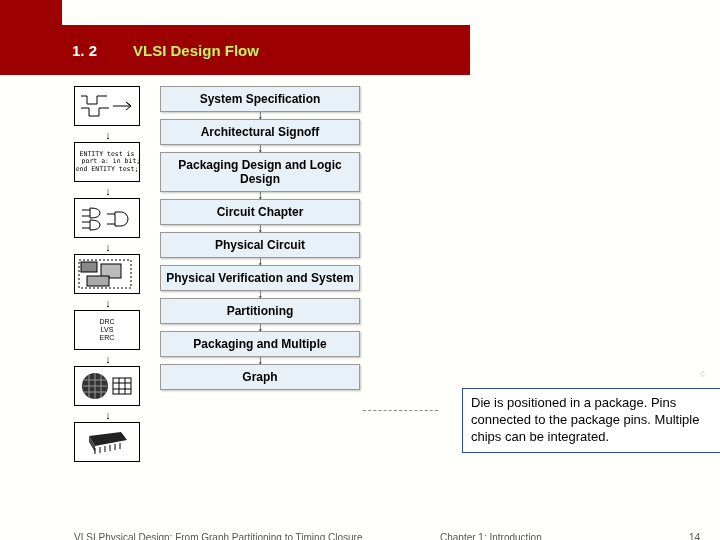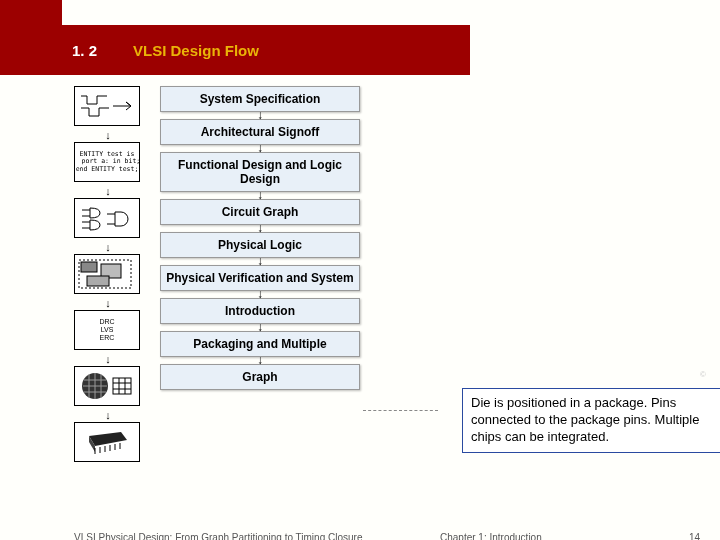--- a/index.html
+++ b/index.html
@@ -1,21 +1,21 @@
 <!DOCTYPE html>
 <html><head>
 <meta charset="utf-8">
 <style>
   * { box-sizing: border-box; margin: 0; padding: 0; }
   body { width: 720px; height: 540px; font-family: Arial, sans-serif; background: #fffffb; position: relative; overflow: hidden; }
 
   .header { position: absolute; top: 0; left: 0; width: 470px; height: 50px; background: #9c0000; display: flex; align-items: center; margin-top: 25px; }
   .red-block { position: absolute; top: 0; left: 0; width: 62px; height: 60px; background: #9c0000; }
   .section-num { color: #fff; font-weight: bold; font-size: 15px; margin-left: 72px; }
-  .title { color: #eab308; font-weight: bold; font-size: 15px; margin-left: 36px; }
+  .title { color: #bef264; font-weight: bold; font-size: 15px; margin-left: 36px; }
 
   .icon-col { position: absolute; left: 74px; top: 86px; width: 68px; }
   .icon-box { width: 66px; height: 40px; border: 1px solid #000; background: #fff; margin-bottom: 10px; display:flex; align-items:center; justify-content:center; font-size:7px; text-align:center; line-height:1.1; position:relative; }
   .icon-arrow { text-align:center; font-size:11px; line-height:10px; margin:-6px 0 2px; color:#000;}
   
   .flow-col { position: absolute; left: 160px; top: 86px; width: 200px; }
   .flow-box { width: 200px; background: #e8f0f8; border: 1px solid #999; box-shadow: 1px 1px 2px rgba(0,0,0,.25); text-align: center; font-size: 12px; font-weight: bold; padding: 5px 4px; }
   .flow-arr { text-align:center; font-size:12px; line-height:9px; margin: -1px 0 -1px; }
 
   .callout { position: absolute; left: 462px; top: 388px; width: 270px; border: 1px solid #2a4aa0; background: #fff; font-size: 13px; padding: 6px 8px; line-height: 1.3; }
@@ -118,29 +118,29 @@
         </g>
       </svg>
   </div>
 </div>
 
 <div class="flow-col">
   <div class="flow-box">System Specification</div>
   <div class="flow-arr">↓</div>
   <div class="flow-box">Architectural Signoff</div>
   <div class="flow-arr">↓</div>
-  <div class="flow-box">Functional Design and Logic Design</div>
+  <div class="flow-box">Packaging Design and Logic Design</div>
   <div class="flow-arr">↓</div>
-  <div class="flow-box">Circuit Graph</div>
+  <div class="flow-box">Circuit Chapter</div>
   <div class="flow-arr">↓</div>
-  <div class="flow-box">Physical Logic</div>
+  <div class="flow-box">Physical Circuit</div>
   <div class="flow-arr">↓</div>
   <div class="flow-box">Physical Verification and System</div>
   <div class="flow-arr">↓</div>
-  <div class="flow-box">Introduction</div>
+  <div class="flow-box">Partitioning</div>
   <div class="flow-arr">↓</div>
   <div class="flow-box">Packaging and Multiple</div>
   <div class="flow-arr">↓</div>
   <div class="flow-box">Graph</div>
 </div>
 
 <div class="dashline"></div>
 <div class="callout">
   <span>Die is positioned in a package. Pins connected to the package pins. Multiple chips can be integrated.</span>
 </div>

